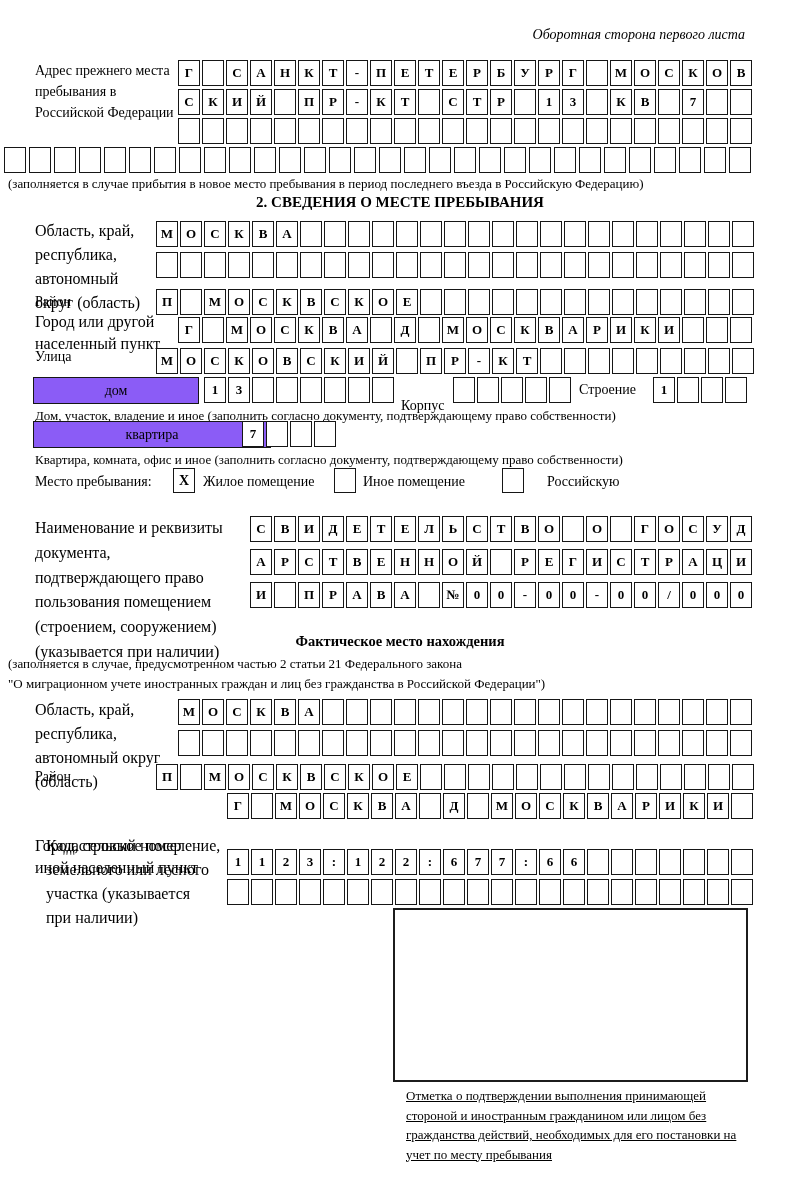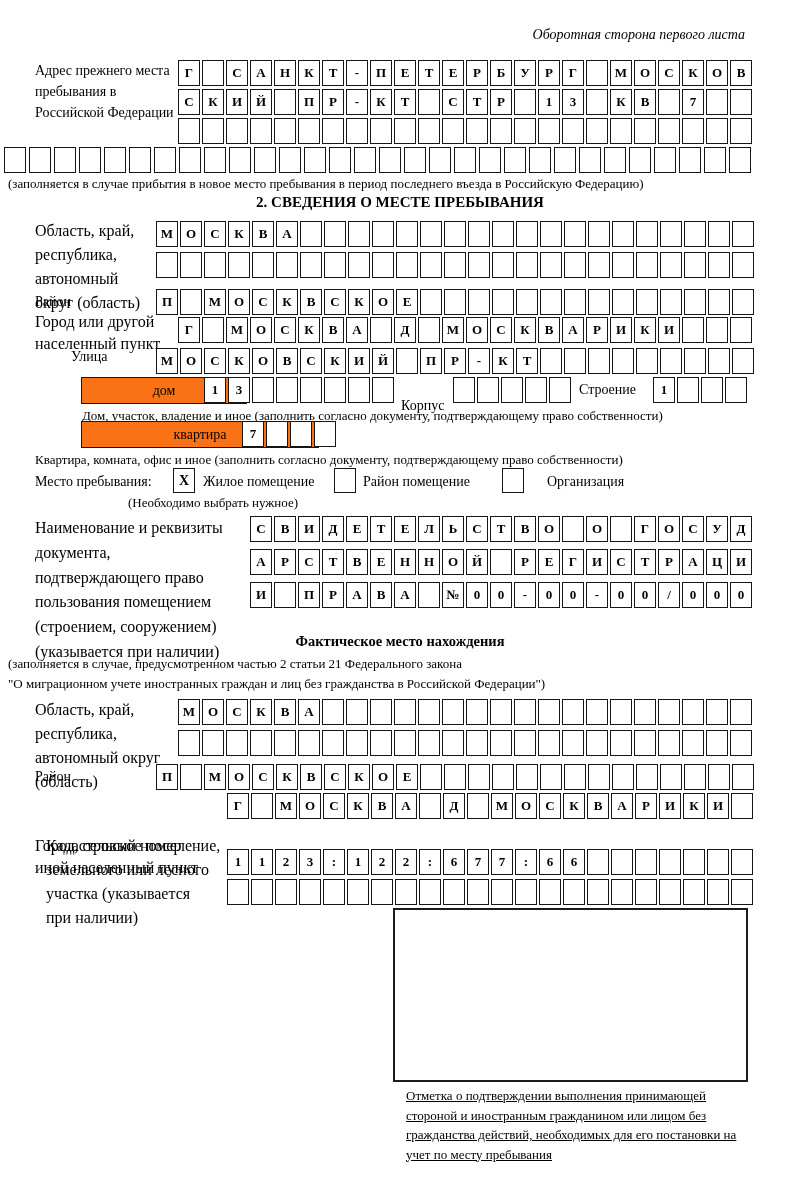--- a/index.html
+++ b/index.html
@@ -9,21 +9,21 @@
   .sm{font-size:16px;}
   .cap{position:absolute;font-size:13px;}
   .center{text-align:left;padding-left:8px;}
   .hdr{position:absolute;left:0;width:800px;text-align:center;font-weight:bold;font-size:15px;}
   .boxrow{position:absolute;display:flex;gap:2px;}
   .g3{gap:3px;}
   .cell{flex:0 0 22px;width:22px;height:26px;box-sizing:border-box;border:1.6px solid #161616;
         display:flex;align-items:center;justify-content:center;
         font-family:"Liberation Serif",serif;font-size:13px;font-weight:600;background:#fff;}
   .widebox{position:absolute;height:27px;box-sizing:border-box;border:1.6px solid #161616;
-        display:flex;align-items:center;justify-content:center;font-size:14px;background:#f97316;margin-left:48px;}
+        display:flex;align-items:center;justify-content:center;font-size:14px;background:#8b5cf6;}
   .chk{position:absolute;width:22px;height:25px;box-sizing:border-box;border:1.6px solid #161616;
         display:flex;align-items:center;justify-content:center;font-size:14px;font-weight:600;background:#fff;}
   .stamp{position:absolute;left:393px;top:908px;width:355px;height:174px;box-sizing:border-box;
         border:2px solid #1c1c1c;background:#fff;}
 </style>
 </head>
 <body>
 
 <div class="page">
 
@@ -250,21 +250,21 @@
       <span class="cell">А</span>
       <span class="cell">Р</span>
       <span class="cell">И</span>
       <span class="cell">К</span>
       <span class="cell">И</span>
       <span class="cell"></span>
       <span class="cell"></span>
       <span class="cell"></span>
     </div>
 
-  <div class="lbl" style="top:346px;left:35px;margin-left:36px;">Улица</div>
+  <div class="lbl" style="top:346px;left:35px;">Улица</div>
   <div class="boxrow" style="top:348px;left:156px;">
       <span class="cell">М</span>
       <span class="cell">О</span>
       <span class="cell">С</span>
       <span class="cell">К</span>
       <span class="cell">О</span>
       <span class="cell">В</span>
       <span class="cell">С</span>
       <span class="cell">К</span>
       <span class="cell">И</span>
@@ -305,39 +305,38 @@
       <span class="cell"></span>
       <span class="cell"></span>
     </div>
   <div class="lbl" style="top:379px;left:579px;">Строение</div>
   <div class="boxrow" style="top:377px;left:653px;">
       <span class="cell">1</span>
       <span class="cell"></span>
       <span class="cell"></span>
       <span class="cell"></span>
     </div>
-  <div class="cap" style="top:408px;left:35px;margin-left:47px;">Дом, участок, владение и иное (заполнить согласно документу, подтверждающему право собственности)</div>
+  <div class="cap" style="top:408px;left:35px;">Дом, участок, владение и иное (заполнить согласно документу, подтверждающему право собственности)</div>
 
   <div class="widebox" style="top:421px;left:33px;width:238px;">квартира</div>
   <div class="boxrow" style="top:421px;left:242px;">
       <span class="cell">7</span>
       <span class="cell"></span>
       <span class="cell"></span>
       <span class="cell"></span>
     </div>
   <div class="cap" style="top:452px;left:35px;text-align:center;">Квартира, комната, офис и иное (заполнить согласно документу, подтверждающему право собственности)</div>
 
   <div class="lbl" style="top:471px;left:35px;">Место пребывания:</div>
   <div class="chk" style="top:468px;left:173px;">X</div>
   <div class="lbl" style="top:471px;left:203px;">Жилое помещение</div>
   <div class="chk" style="top:468px;left:334px;"></div>
-  <div class="lbl" style="top:471px;left:363px;">Район помещение</div>
+  <div class="lbl" style="top:471px;left:363px;">Иное помещение</div>
   <div class="chk" style="top:468px;left:502px;"></div>
-  <div class="lbl" style="top:471px;left:547px;">Организация</div>
-  <div class="cap center" style="top:495px;left:120px;width:430px;">(Необходимо выбрать нужное)</div>
+  <div class="lbl" style="top:471px;left:547px;">Российскую</div>
 
   <div class="lbl sm" style="top:516px;left:35px;width:205px;line-height:1.55;">Наименование и реквизиты документа, подтверждающего право пользования помещением (строением, сооружением) (указывается при наличии)</div>
   <div class="boxrow" style="top:516px;left:250px;">
       <span class="cell">С</span>
       <span class="cell">В</span>
       <span class="cell">И</span>
       <span class="cell">Д</span>
       <span class="cell">Е</span>
       <span class="cell">Т</span>
       <span class="cell">Е</span>

